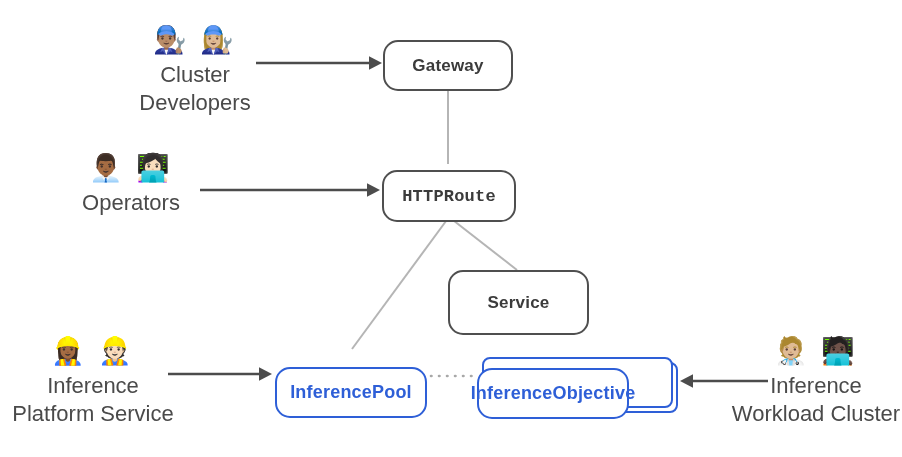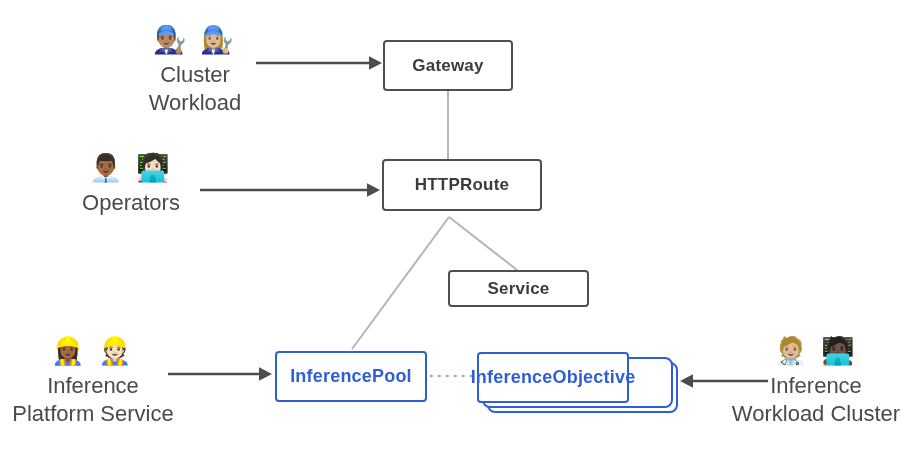--- a/index.html
+++ b/index.html
@@ -15,34 +15,35 @@
     position: absolute;
     left: 0; top: 0;
     width: 902px; height: 457px;
     z-index: 1;
   }
   .node {
     position: absolute;
     z-index: 3;
     background: #ffffff;
     border: 2px solid #4f4f4f;
-    border-radius: 4px;
+    border-radius: 15px;
     display: flex;
     align-items: center;
     justify-content: center;
     font-weight: bold;
     font-size: 17px;
     color: #3b3b3b;
     letter-spacing: 0.2px;
     box-sizing: border-box;
   }
   .node.blue {
     border-color: #2e5fd7;
     color: #2e5fd7;
     font-size: 18px;
+    margin-top: 16px;
   }
   .stack-echo {
     position: absolute;
     background: #ffffff;
     border: 2px solid #2e5fd7;
     border-radius: 8px;
     box-sizing: border-box;
   }
   .persona {
     position: absolute;
@@ -93,43 +94,43 @@
     <g>
       <line x1="768" y1="381" x2="692" y2="381" stroke="#4c4c4c" stroke-width="2.6"></line>
       <polygon points="693,374.2 680,381 693,387.8" fill="#4c4c4c"></polygon>
     </g>
   </svg>
 
   <div class="node" style="left:383px; top:40px; width:130px; height:51px;">
     <span>Gateway</span>
   </div>
 
-  <div class="node" style="left:382px; top:159px; width:160px; height:52px;">
+  <div class="node" style="left:382px; top:170px; width:134px; height:52px;font-family:Liberation Mono, monospace;">
     <span>HTTPRoute</span>
   </div>
 
-  <div class="node" style="left:448px; top:270px; width:141px; height:37px;">
+  <div class="node" style="left:448px; top:270px; width:141px; height:65px;">
     <span>Service</span>
   </div>
 
   <div class="node blue" style="left:275px; top:351px; width:152px; height:51px;">
     <span>InferencePool</span>
   </div>
 
   <div class="stack-echo" style="left:487px; top:362px; width:191px; height:51px; z-index:2;"></div>
   <div class="stack-echo" style="left:482px; top:357px; width:191px; height:51px; z-index:2;"></div>
   <div class="node blue" style="left:477px; top:352px; width:152px; height:51px;">
     <span>InferenceObjective</span>
   </div>
 
   <div class="persona" style="left:110px; top:26px;">
     <span class="emoji">👨🏽‍🔧 👩🏼‍🔧</span>
     <div class="plabel">
       <div>Cluster</div>
-      <div>Workload</div>
+      <div>Developers</div>
     </div>
   </div>
 
   <div class="persona" style="left:46px; top:154px;">
     <span class="emoji">👨🏾‍💼 👩🏻‍💻</span>
     <div class="plabel">
       <div>Operators</div>
     </div>
   </div>
 

